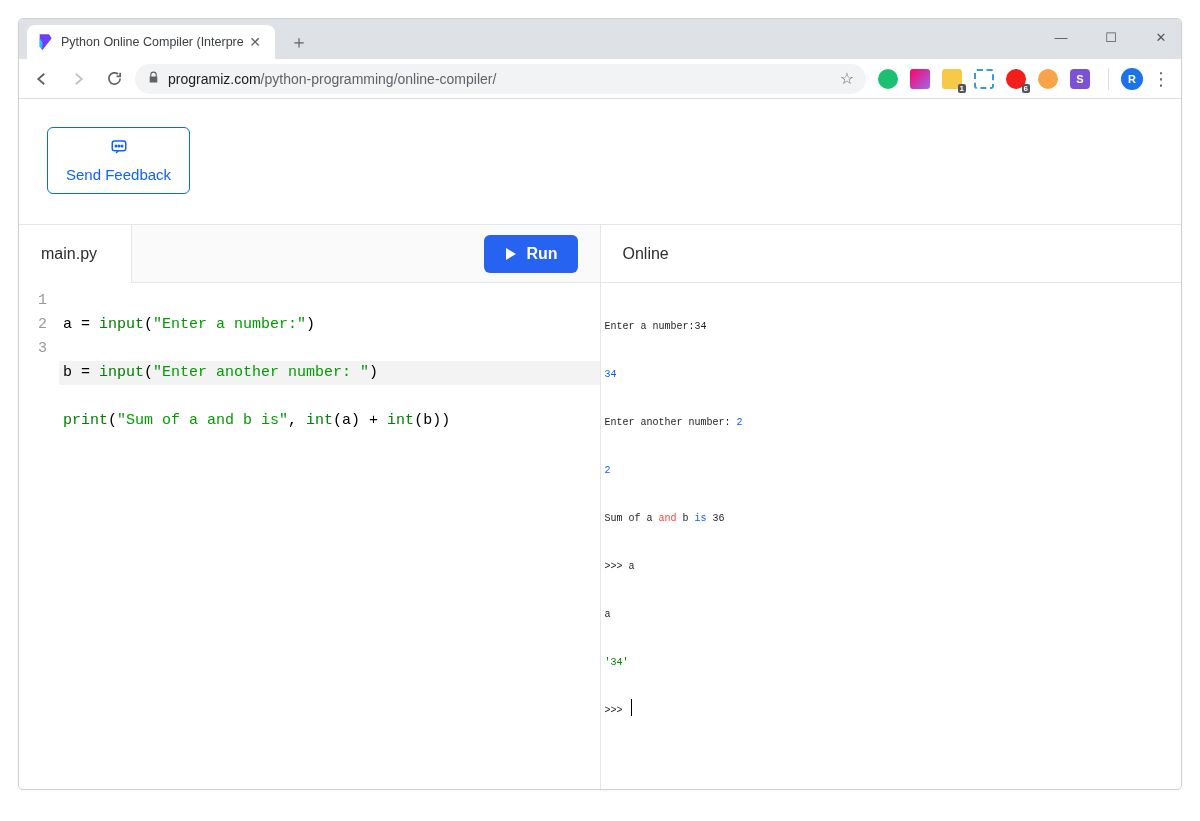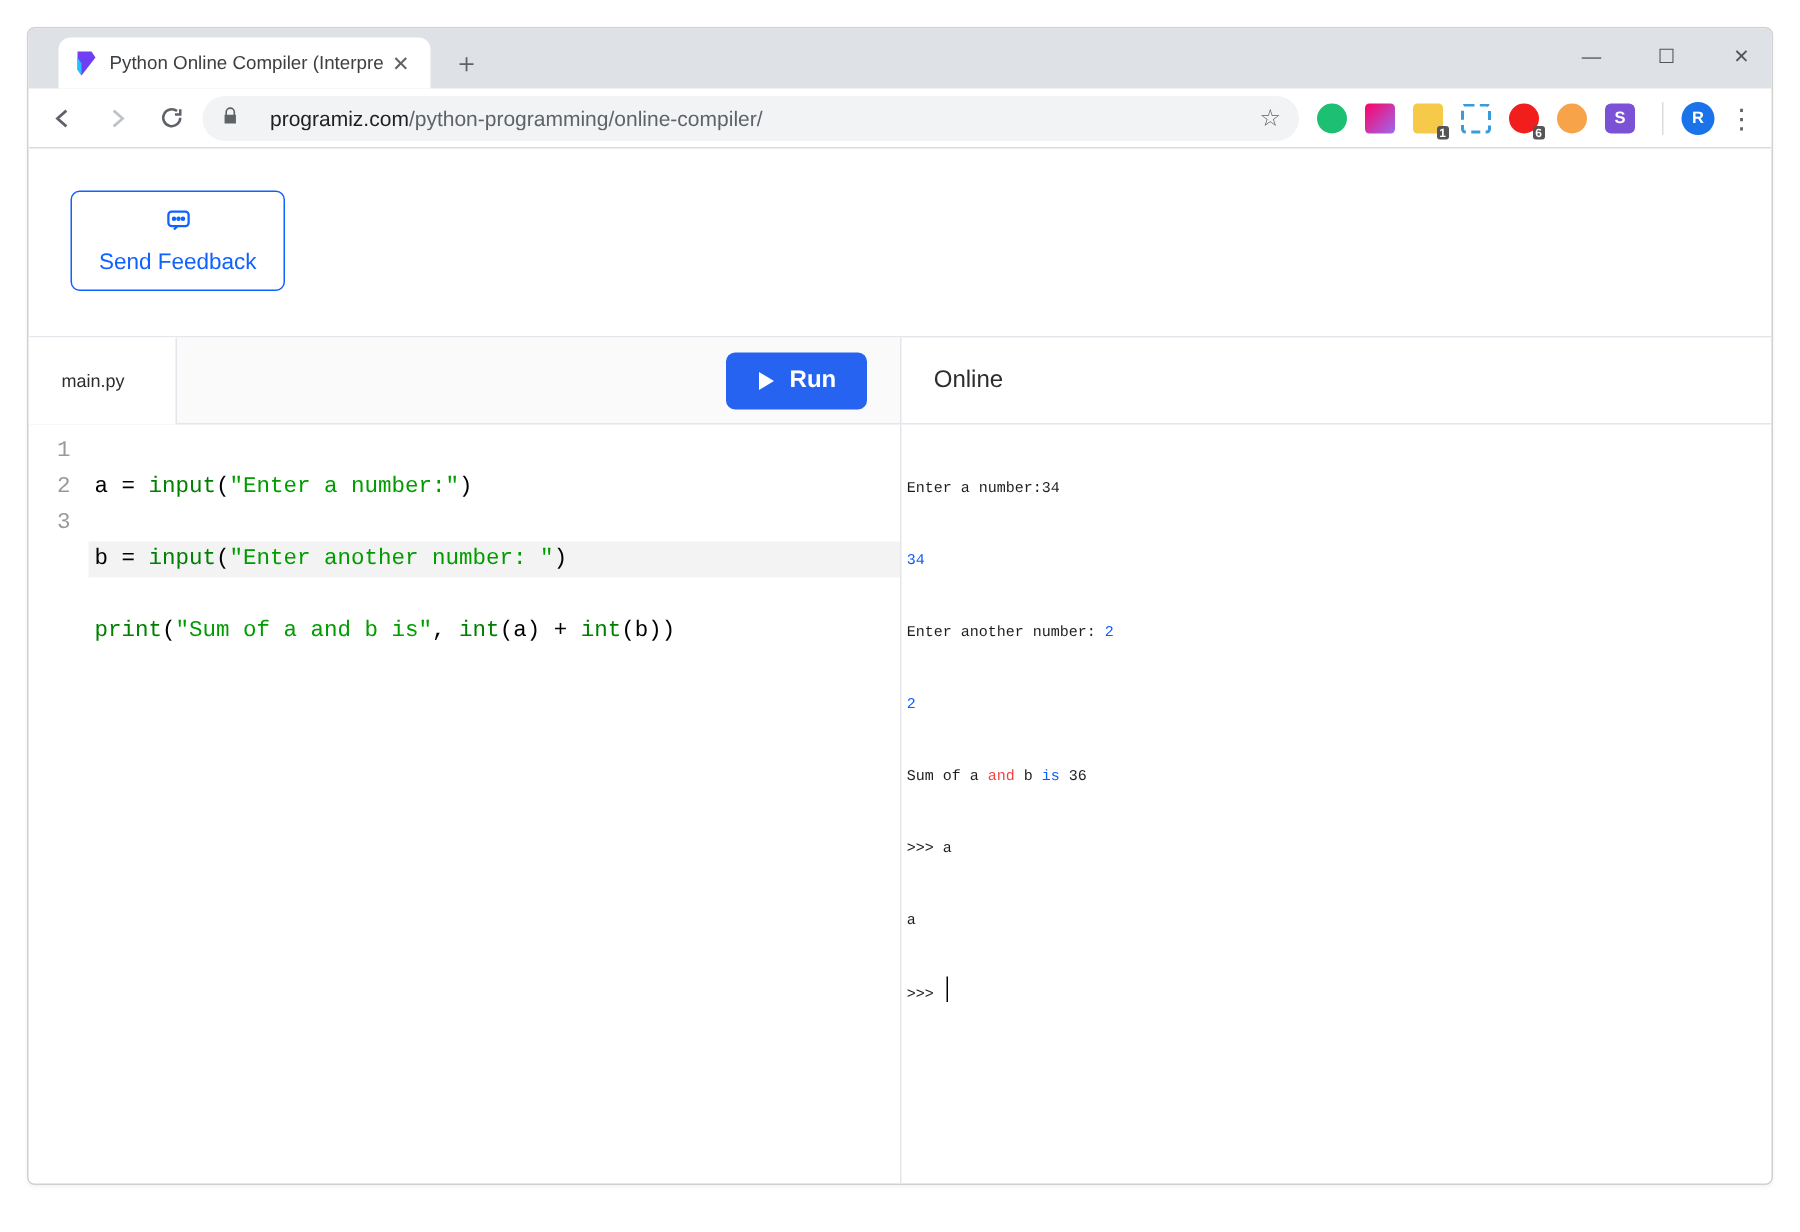--- a/index.html
+++ b/index.html
@@ -56,21 +56,21 @@
     right:6px;top:4px;
     display:flex;gap:22px;
     color:#555;font-size:13px;
   }
   .titlebar .controls span{
     width:28px;height:28px;
     display:flex;align-items:center;justify-content:center;
     cursor:pointer;
   }
   .tab{
-    margin-left:20px;
+    margin-left:8px;
     height:34px;
     width:248px;
     background:#fff;
     border-radius:8px 8px 0 0;
     display:flex;align-items:center;
     padding:0 10px;
     font-size:12.5px;
     color:#3c4043;
     position:relative;
   }
@@ -95,21 +95,21 @@
     display:flex;align-items:center;
     padding:0 8px;gap:6px;
   }
   .nbtn{
     width:30px;height:30px;display:flex;align-items:center;justify-content:center;
     color:#5f6368;cursor:pointer;border-radius:50%;
   }
   .nbtn.dis{color:#bfc2c7;cursor:default;}
   .omnibox{
     flex:1;height:30px;border-radius:15px;background:#f1f3f4;
-    display:flex;align-items:center;padding:0 12px;gap:20px;
+    display:flex;align-items:center;padding:0 12px;gap:8px;
     font-size:14px;color:#5f6368;justify-content:space-between;
   }
   .omnibox .lock{color:#5f6368;font-size:12px;}
   .omnibox .url{flex:1;white-space:nowrap;overflow:hidden;}
   .omnibox .url .host{color:#202124;}
   .omnibox .star{color:#5f6368;font-size:16px;cursor:pointer;}
   .exts{display:flex;align-items:center;gap:12px;padding:0 6px;}
   .ext{width:20px;height:20px;border-radius:50%;display:flex;align-items:center;justify-content:center;font-size:11px;font-weight:bold;color:#fff;}
   .avatar{width:22px;height:22px;border-radius:50%;background:#1a73e8;color:#fff;display:flex;align-items:center;justify-content:center;font-size:11px;font-weight:600;}
   .dots{width:24px;display:flex;align-items:center;justify-content:center;color:#5f6368;font-size:18px;cursor:pointer;}
@@ -135,21 +135,21 @@
   .pane.left{border-right:1px solid var(--page-border);}
   .paneh{
     display:flex;align-items:center;justify-content:space-between;
     padding:0 22px;height:58px;
     color:#2d2d2d;font-size:16px;
   }
   .pane.left .paneh{padding-left:0;}
   .filetab{
     height:58px;display:flex;align-items:center;
     border-right:1px solid var(--page-border);
-    padding:0 34px 0 22px;font-size:12px;color:#2d2d2d;
+    padding:0 34px 0 22px;font-size:16px;color:#2d2d2d;
     background:#fff;
   }
   .runbtn{
     background:var(--run-blue);color:#fff;border:none;border-radius:6px;
     padding:10px 20px;font-size:16px;font-weight:600;display:flex;align-items:center;gap:8px;
     cursor:pointer;
   }
   .runbtn svg{width:14px;height:14px;fill:#fff;}
   .editor{flex:1;display:flex;font-family:Consolas,"Courier New",monospace;font-size:15px;line-height:24px;overflow:hidden;}
   .gutter{width:40px;text-align:right;color:var(--gutter-text);padding-right:12px;padding-top:6px;user-select:none;}
@@ -288,18 +288,19 @@
           <span>Online</span>
         </div>
         <div class="shell">
 <div><span>Enter a number:</span><span>34</span></div>
 <div class="blue">34</div>
 <div><span>Enter another number: </span><span class="blue">2</span></div>
 <div class="blue">2</div>
 <div><span>Sum of a </span><span class="and">and</span><span> b </span><span class="is">is</span><span> 36</span></div>
 <div>&gt;&gt;&gt; a</div>
 <div>a</div>
+<div class="gr">'34'</div>
 <div><span>&gt;&gt;&gt; </span><span class="cursor"></span></div>
         </div>
       </div>
     </div>
   </div>
 </div>
 
 </body></html>

